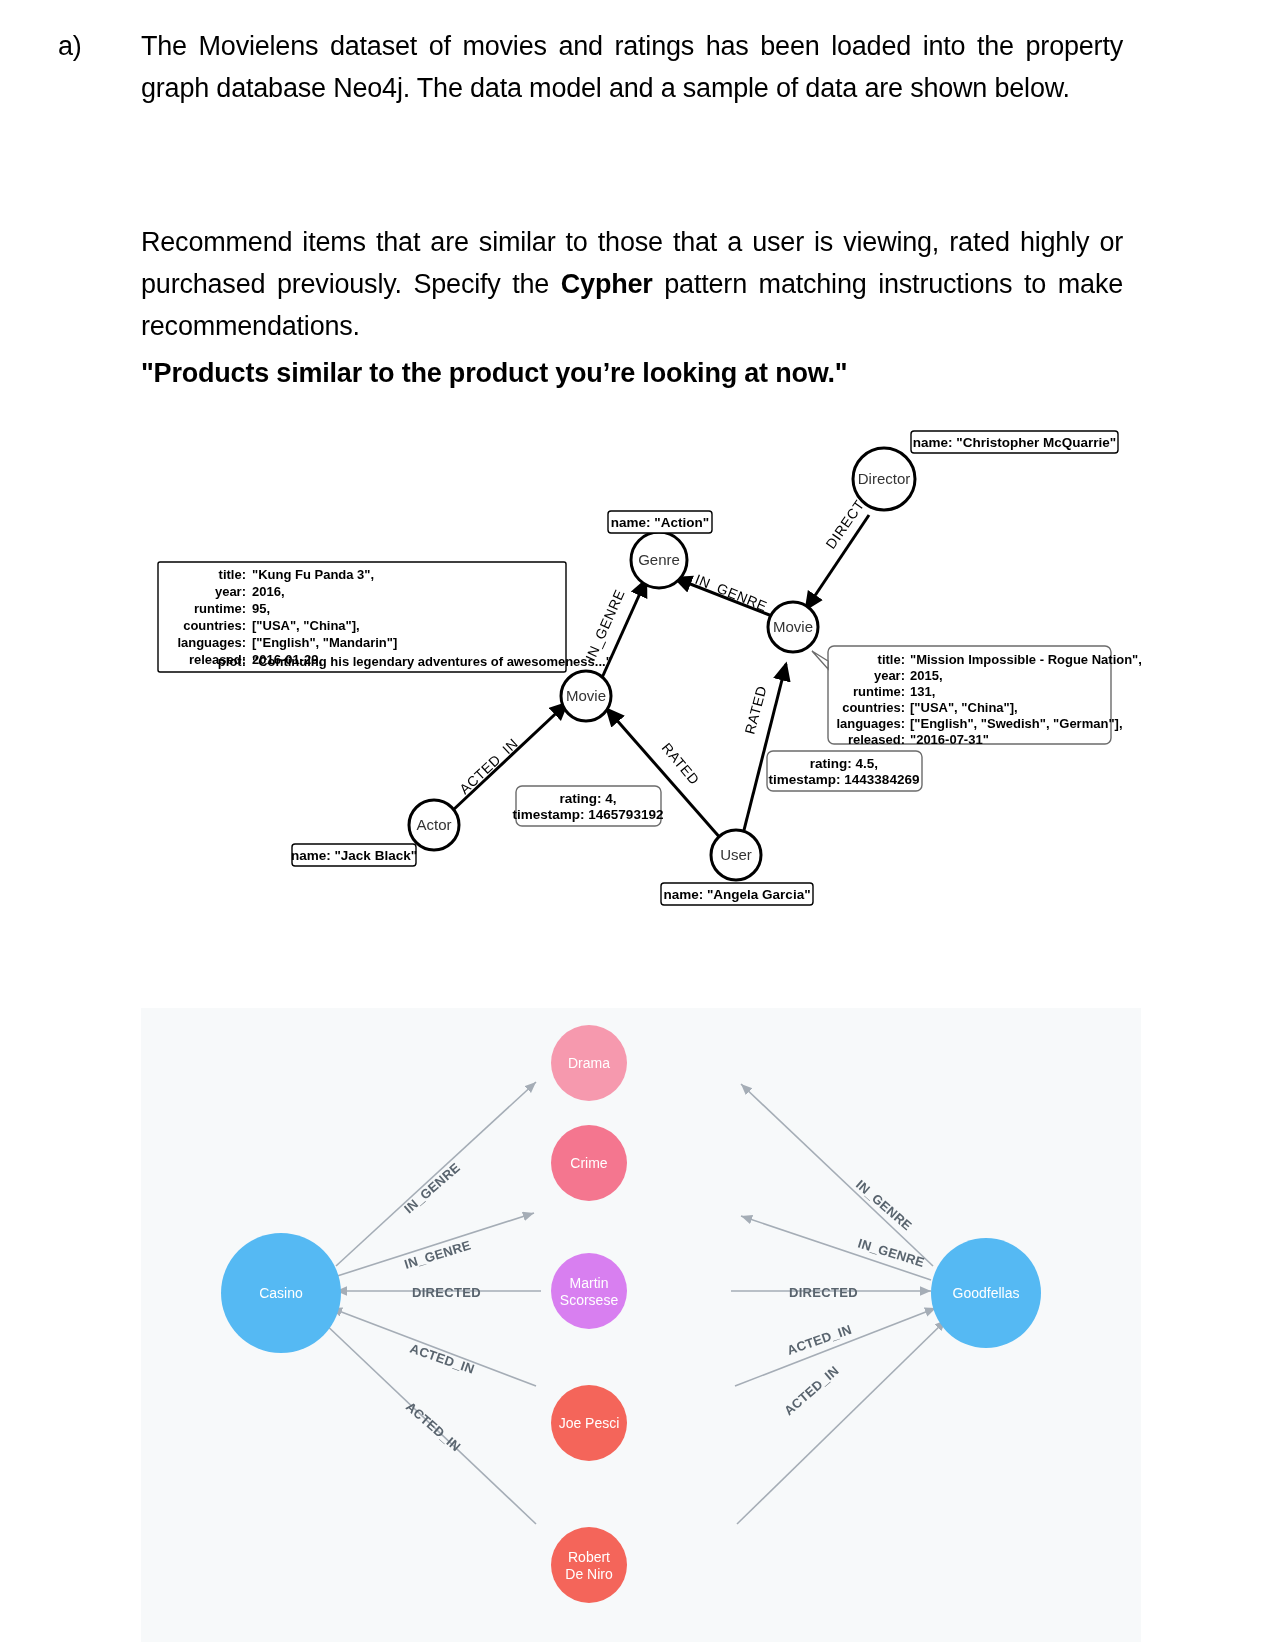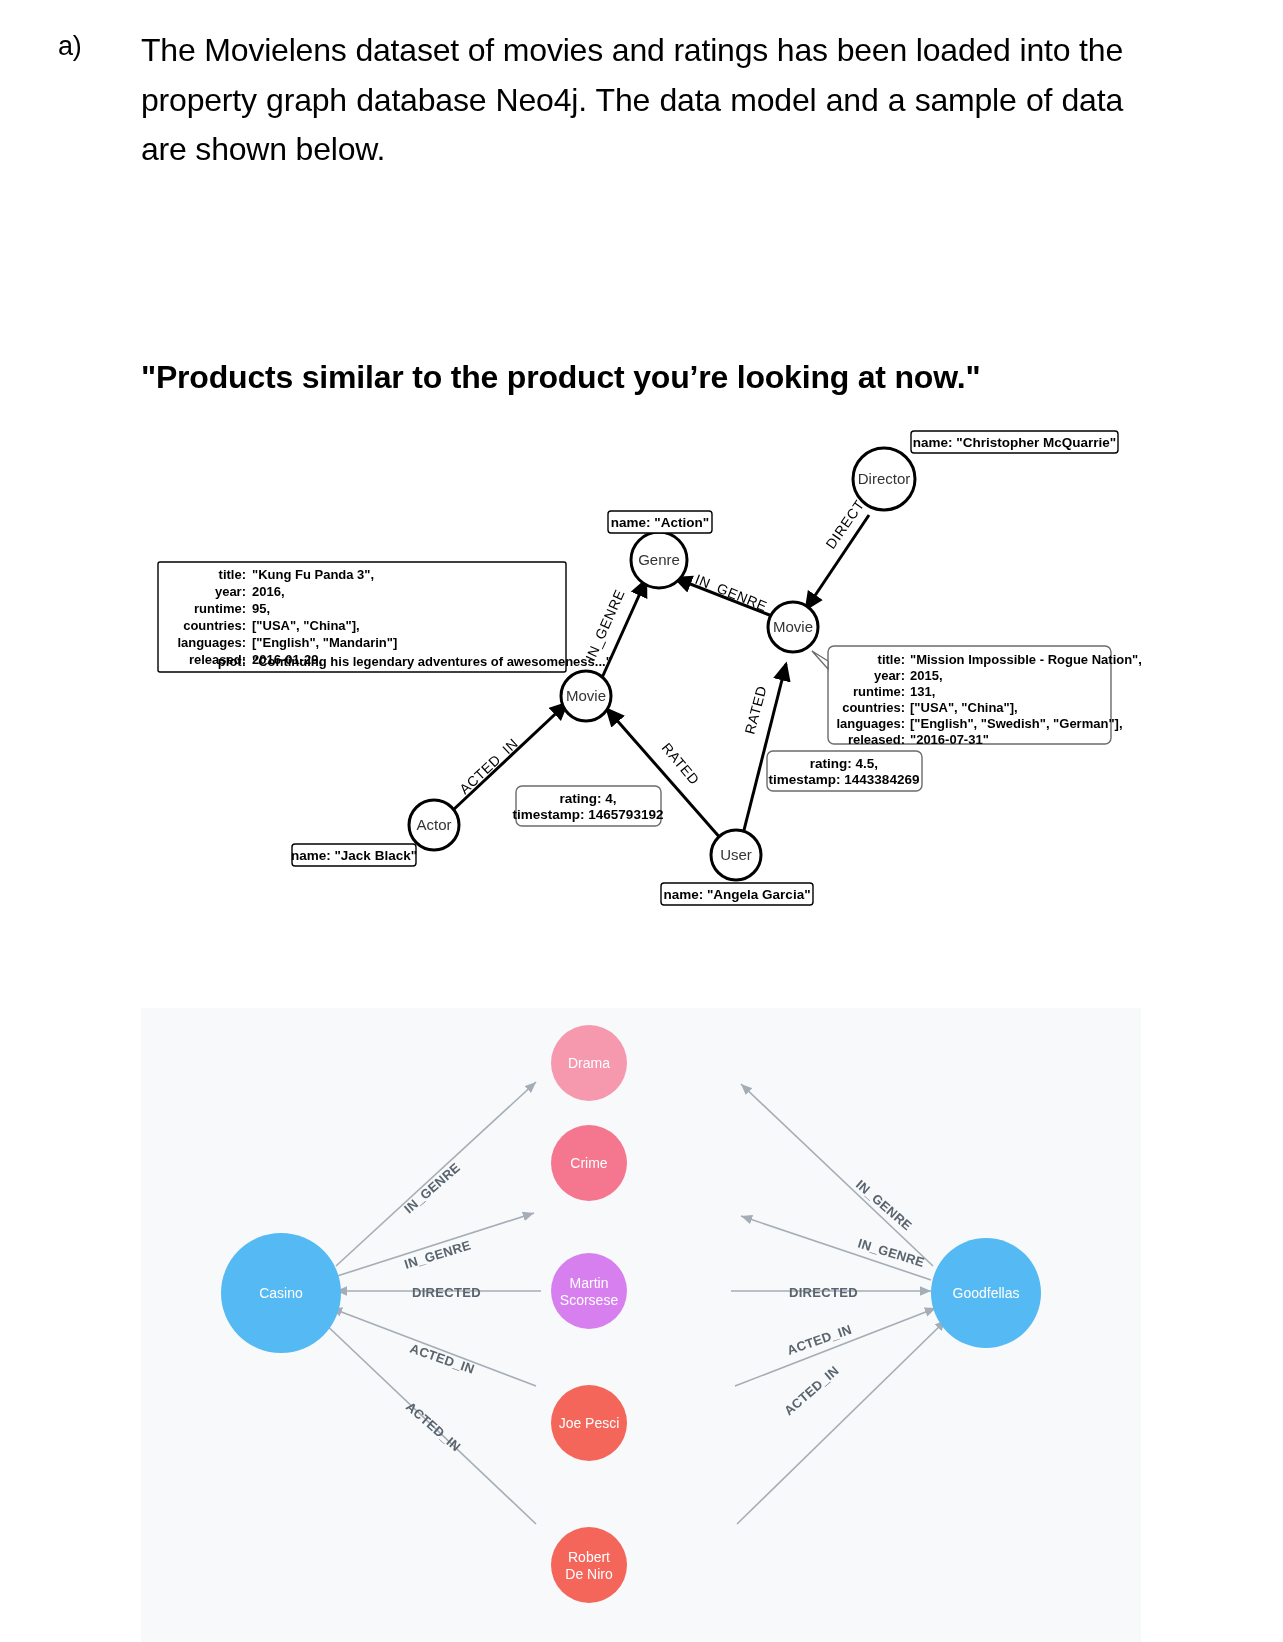--- a/index.html
+++ b/index.html
@@ -23,21 +23,21 @@
   .qlabel {
     position: absolute;
     left: 58px;
     top: 26px;
     font-size: 27px;
     line-height: 1.55;
     letter-spacing: -0.2px;
   }
   .para {
     position: absolute;
-    font-size: 32px;
+    font-size: 27px;
     line-height: 1.55;
     letter-spacing: -0.2px;
     text-align: justify;
   }
   .para.p1 { left: 141px; top: 26px; width: 982px; }
   .para.p2 { left: 141px; top: 222px; width: 982px; }
   .para.p3 { left: 141px; top: 353px; width: 982px; font-weight: bold; text-align: left; }
   .para b { font-weight: bold; }
 
   
@@ -137,20 +137,21 @@
 </style>
 </head>
 <body>
 
 <div id="page">
 
   <div class="qlabel">a)</div>
 
   <div class="para p1">The Movielens dataset of movies and ratings has been loaded into the property graph database Neo4j. The data model and a sample of data are shown below.</div>
 
+  <div class="para p2"><span>Recommend items that are similar to those that a user is viewing, rated highly or purchased previously. Specify the </span><b>Cypher</b><span> pattern matching instructions to make recommendations.</span></div>
 
   <div class="para p3">"Products similar to the product you’re looking at now."</div>
 
   <div id="schema">
     <svg width="1283" height="510" viewBox="0 0 1283 510" xmlns="http://www.w3.org/2000/svg">
       <defs>
         <marker id="arrowblk" markerWidth="7" markerHeight="7" refX="5.6" refY="3" orient="auto">
           <path d="M0,0 L6.5,3 L0,6 z" fill="#000000"></path>
         </marker>
       </defs>

